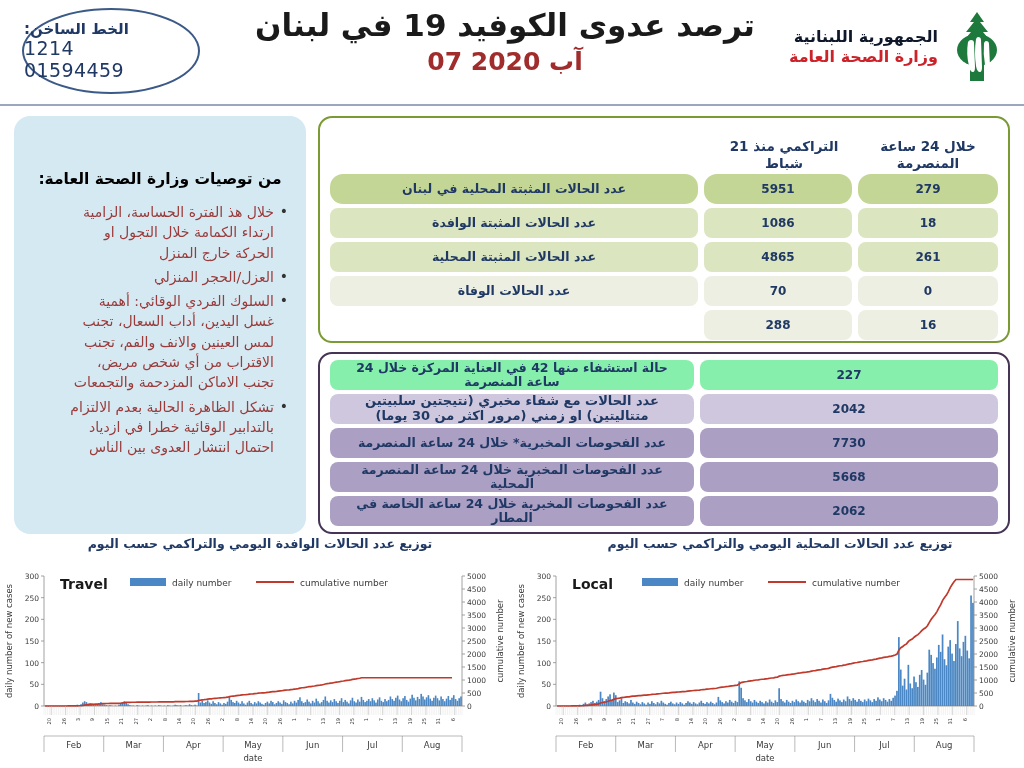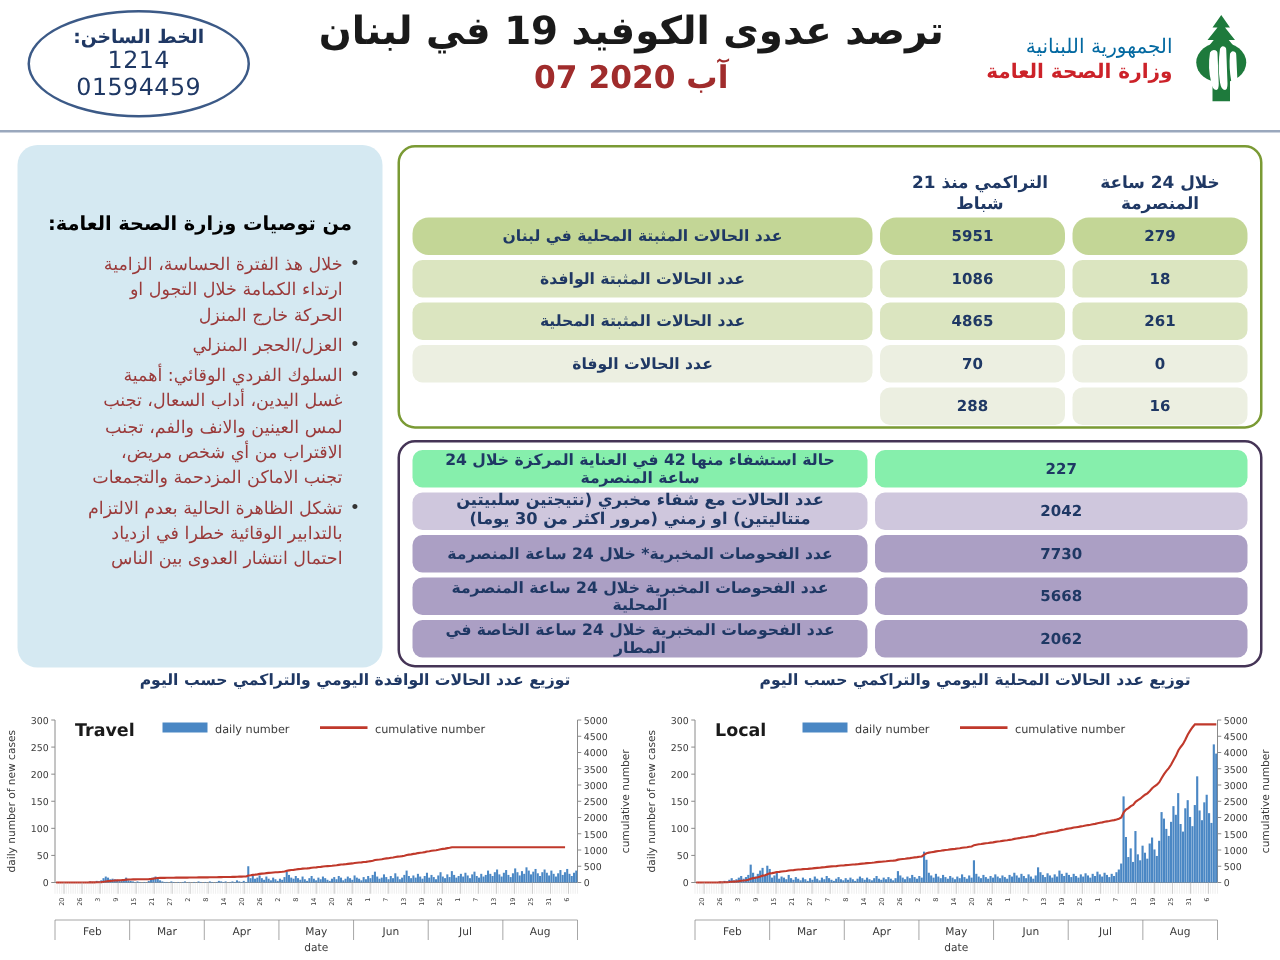--- a/index.html
+++ b/index.html
@@ -29,21 +29,21 @@
 
   
   #hotline {
     position: absolute;
     left: 22px; top: 8px;
     width: 178px; height: 86px;
     border: 2.5px solid #3c5a87;
     border-radius: 50%;
     display: flex;
     flex-direction: column;
-    align-items: center;
+    align-items: flex-start;
     justify-content: center;
     color: #1f3864;
     line-height: 1.15;
   }
   #hotline .hl-label { font-size: 15px; font-weight: 700; direction: rtl; }
   #hotline .hl-num { font-size: 19px; font-weight: 400; letter-spacing: .4px; }
 
   
   #title-block {
     position: absolute;
@@ -70,21 +70,21 @@
   
   #logo-block {
     position: absolute;
     right: 16px; top: 10px;
     display: flex;
     align-items: center;
     gap: 8px;
     direction: rtl;
   }
   #logo-text { text-align: right; direction: rtl; line-height: 1.25; }
-  #logo-line1 { font-size: 16px; font-weight: 400; color: #0369a1; letter-spacing: 1px; margin-left: 15px; }
+  #logo-line1 { font-size: 16px; font-weight: 700; color: #0f172a; letter-spacing: 1px; margin-left: 15px; }
   #logo-line2 { font-size: 16px; font-weight: 700; color: #cc2229; letter-spacing: 1px; }
   #cedar { width: 62px; height: 74px; }
 
   
   #body-area {
     position: absolute;
     top: 110px; left: 0;
     width: 1024px; height: 425px;
   }
 
@@ -218,21 +218,21 @@
     width: 1024px; height: 232px;
   }
   .chart-caption {
     font-size: 12.5px;
     font-weight: 700;
     color: #1f3864;
     direction: rtl;
     text-align: center;
   }
   #cap-local { position: absolute; left: 560px; top: 0; width: 440px; }
-  #cap-travel { position: absolute; left: 84px; top: 0; width: 400px; }
+  #cap-travel { position: absolute; left: 60px; top: 0; width: 400px; }
 
   .chart-wrap {
     position: absolute;
     top: 22px;
     width: 512px; height: 208px;
   }
   #travel-wrap { left: 0; }
   #local-wrap { left: 512px; }
 
   .chart-svg { display: block; }

